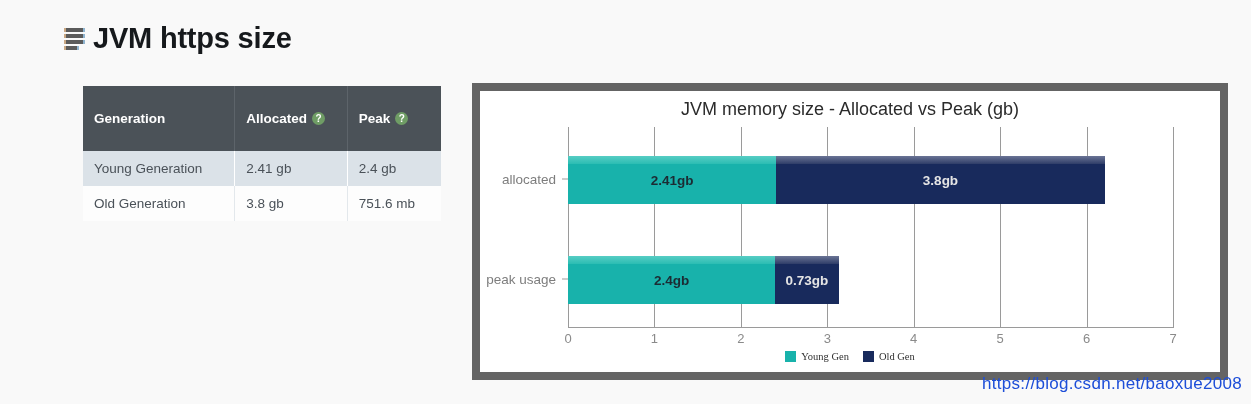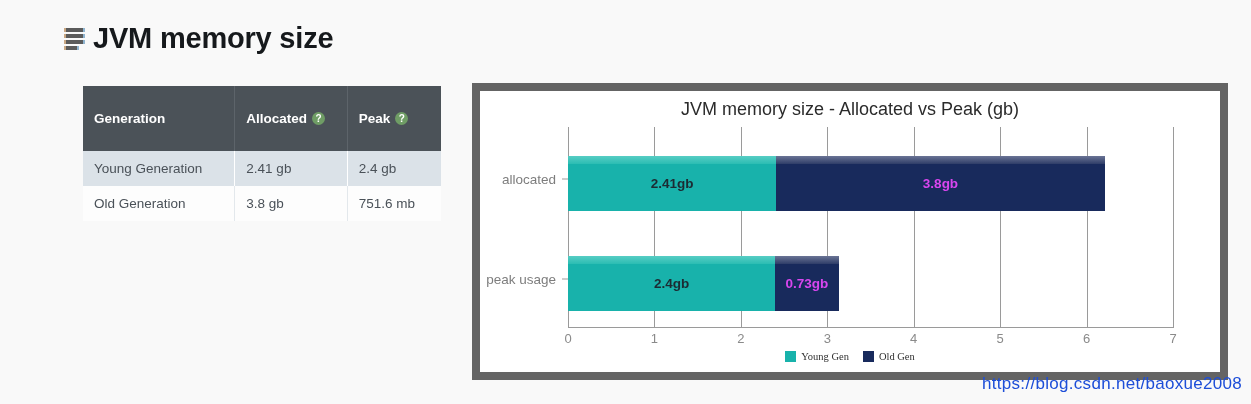--- a/index.html
+++ b/index.html
@@ -99,34 +99,34 @@
     position:absolute; font-size:13.5px; color:#7d7d7d;
     text-align:right; white-space:nowrap;
     transform:translateY(-50%);
     font-family:"Liberation Sans", sans-serif;
   }
   .cat-tick{
     position:absolute; width:6px; height:1px; background:#9a9a9a;
     transform:translateY(-50%);
   }
 
-  .bar-row{ position:absolute; height:55px; }
+  .bar-row{ position:absolute; height:48px; }
   .seg{
     position:absolute; top:0; height:100%;
     display:flex; align-items:center; justify-content:center;
     font-size:13.5px; font-weight:bold;
     box-sizing:border-box;
   }
   .seg .seg-top{
     position:absolute; left:0; right:0; top:0; height:8px;
     pointer-events:none;
   }
   .seg-young{ background:#18b2ab; color:#1c2b33; }
   .seg-young .seg-top{ background:linear-gradient(#57cdc4,#2bbdb3); }
-  .seg-old{ background:#182a5c; color:#d946ef; }
+  .seg-old{ background:#182a5c; color:#e5e5e5; }
   .seg-old .seg-top{ background:linear-gradient(#6a7495,#2e3d68); }
   .seg-label{position:relative; z-index:2;}
 
   
   #chart-legend{
     position:absolute; left:0; right:0; bottom:10px;
     display:flex; justify-content:center; align-items:center; gap:14px;
     font-family:Liberation Serif, serif;
     font-size:10.5px; color:#303030;
   }
@@ -146,21 +146,21 @@
 </head>
 <body>
 
 <div id="page-heading">
   <span id="stack-icon">
     <span class="bar b1"></span>
       <span class="bar b2"></span>
     <span class="bar b3"></span>
       <span class="bar b4"></span>
   </span>
-  <span id="page-title">JVM memory size</span>
+  <span id="page-title">JVM https size</span>
 </div>
 
 <table id="memory-table">
   <thead>
     <tr>
       <th class="col-gen">
         <span>Generation</span>
       </th>
       <th class="col-alloc">
         <span>Allocated</span><span class="help-icon">?</span>

